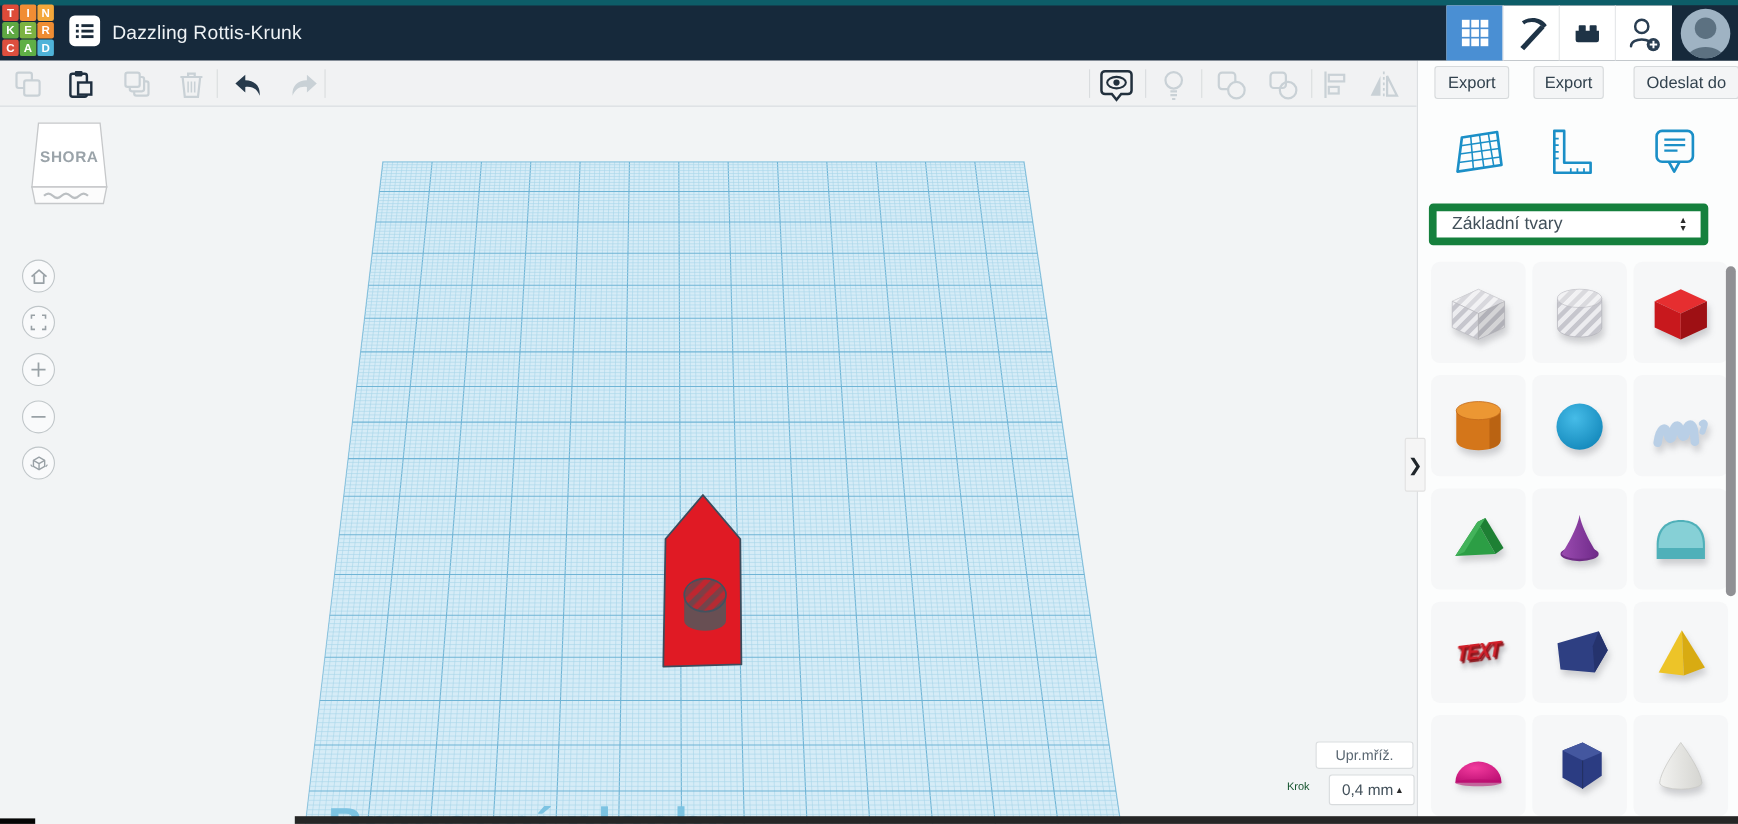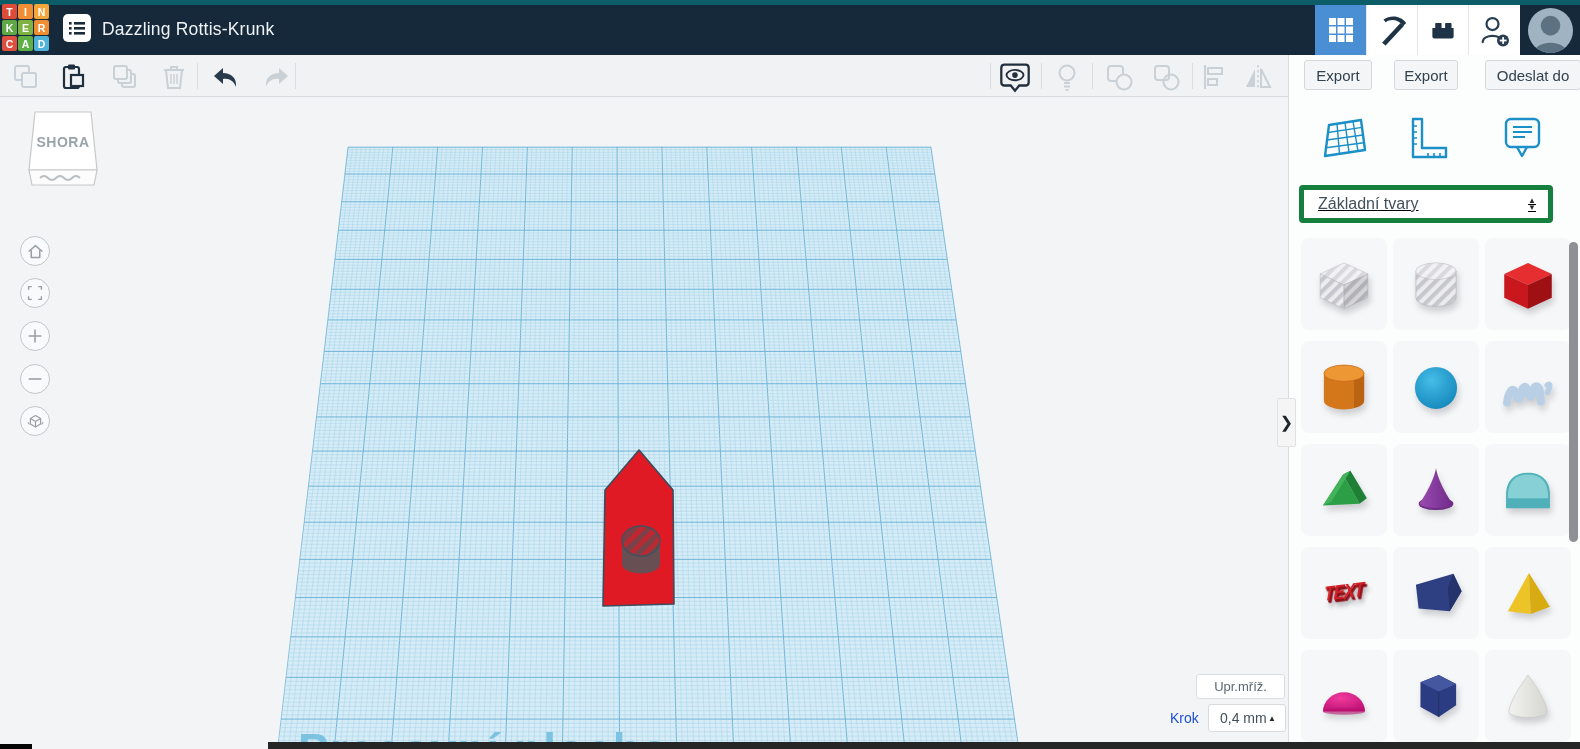--- a/index.html
+++ b/index.html
@@ -35,21 +35,21 @@
   .tdiv { position:absolute; top:8px; width:1px; height:26px; background:#d9dcde; }
 
   
   .sidebar { position:absolute; left:1288px; top:55px; width:292px; height:694px; background:#fcfdfd;
              border-left:1px solid #d9dcde; z-index:25; }
   .act-btn { position:absolute; top:5px; height:30px; background:#f4f5f6; border:1px solid #d6d9db;
              border-radius:3px; font-size:15px; color:#32424e; display:flex; align-items:center;
              justify-content:center; cursor:pointer; font-family:"Liberation Sans",sans-serif; }
   .p-icon { position:absolute; top:58px; width:48px; height:52px; }
   .category { position:absolute; left:10px; top:130px; width:254px; height:38px; background:#fff;
-              border:5px solid #15803d; border-radius:4px; display:flex; align-items:center;text-decoration:underline; }
+              border:7px solid #15803d; border-radius:4px; display:flex; align-items:center; }
   .category .lbl { font-size:16px; color:#42505a; padding-left:14px; flex:1; }
   .sorter { display:flex; flex-direction:column; margin-right:12px; font-size:8px; color:#2b2b2b; line-height:7px; }
   .tiles { position:absolute; left:12px; top:183px; width:268px; display:grid;
            grid-template-columns:repeat(3,86px); column-gap:6px; row-gap:11px; }
   .tile { width:86px; height:92px; background:#f6f7f8; border-radius:8px; display:flex;
           align-items:center; justify-content:center; cursor:pointer; }
   .tile svg { filter:drop-shadow(2px 5px 3px rgba(60,60,70,.22)); }
   .shape-text-glyph { font-size:17px; font-weight:bold; font-style:italic; color:#d0202a;
         transform:rotate(-7deg) skewX(-8deg) scaleY(1.15); letter-spacing:-1px;
         text-shadow:1px 1px 0 #8c1118, 2px 2px 1px #8c1118; filter:drop-shadow(2px 4px 2px rgba(60,60,70,.3)); }
@@ -59,21 +59,21 @@
   .panel-handle { position:absolute; left:1277px; top:398px; width:19px; height:49px; background:#f5f5f5;
                   border:1px solid #e1e1e1; border-radius:2px; z-index:26; display:flex; align-items:center;
                   justify-content:center; font-size:16px; color:#20262b; cursor:pointer; }
   .viewcube { position:absolute; left:24px; top:108px; z-index:10; }
   .navbtn { position:absolute; left:20px; width:30px; height:30px; border:1.5px solid #c0c6c9; border-radius:50%;
             background:rgba(255,255,255,.55); z-index:10; display:flex; align-items:center; justify-content:center;
             color:#99a1a6; cursor:pointer; }
   .gridctl-btn { position:absolute; left:1196px; top:674px; width:89px; height:25px; background:#fff;
                  border:1px solid #dadddf; border-radius:3px; font-size:13px; color:#5a6772; display:flex;
                  align-items:center; justify-content:center; z-index:10; cursor:pointer; }
-  .krok-label { position:absolute; left:1170px; top:710px; font-size:14px; color:#1d4ed8; z-index:10; }
+  .krok-label { position:absolute; left:1170px; top:710px; font-size:10px; color:#14532d; z-index:10; }
   .krok-box { position:absolute; left:1208px; top:704px; width:78px; height:28px; background:#fff;
               border:1px solid #d8dbdd; border-radius:3px; display:flex; align-items:center; z-index:10; cursor:pointer; }
   .krok-box .val { font-size:14px; color:#42505a; padding-left:11px; flex:1; }
   .krok-box .caret { font-size:8px; color:#2b2b2b; padding-right:9px; }
 
   
   .bbar1 { position:absolute; left:268px; top:742px; width:1312px; height:7px; background:#262626; z-index:40; }
   .bbar2 { position:absolute; left:0; top:744px; width:32px; height:5px; background:#050505; z-index:40; }
 </style>
 </head>

